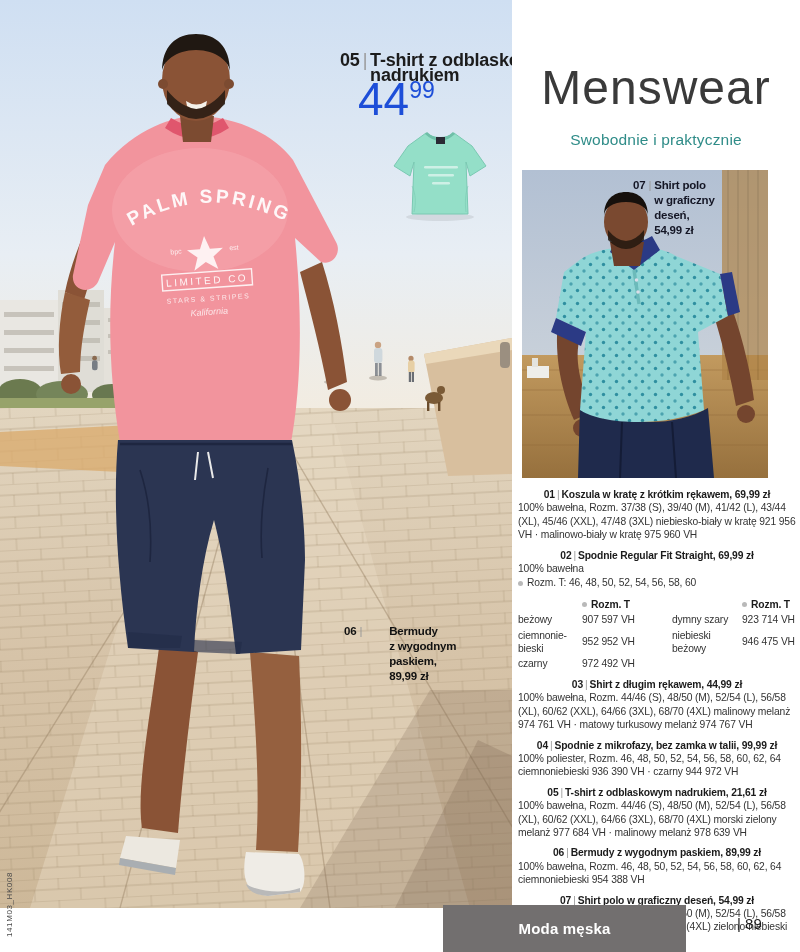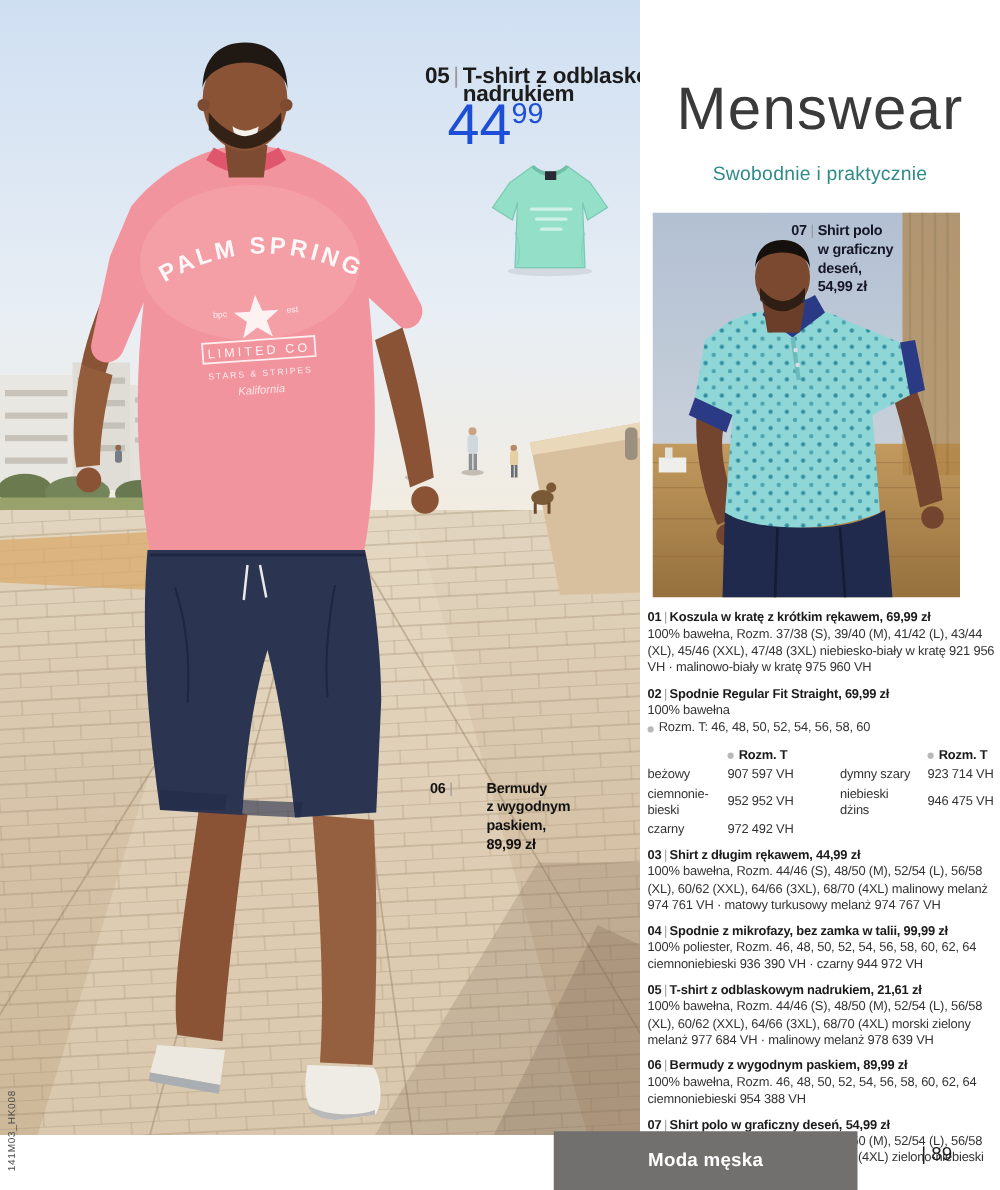--- a/index.html
+++ b/index.html
@@ -26,21 +26,21 @@
             font-size:48px;line-height:52px;color:#3a3a3a;letter-spacing:1px;}
   .mw-sub{position:absolute;left:0;top:131px;width:288px;text-align:center;font-size:15.5px;
           color:#2f8c88;letter-spacing:.2px;}
   .photo-polo{position:absolute;left:10px;top:170px;width:246px;height:308px;}
   .ov07{position:absolute;left:111px;top:8px;display:flex;font-size:11.5px;line-height:15px;
         font-weight:700;color:#141625;letter-spacing:-0.2px;}
   
   .products{position:absolute;left:6px;top:488px;width:278px;font-size:10.3px;line-height:13.4px;
             letter-spacing:-0.15px;color:#333;}
   .prod{margin-bottom:7px;}
-  .p-title{font-weight:700;color:#1b1b1b;}
+  .p-title{font-weight:700;color:#1b1b1b;text-align:center;}
   .p-sep{color:#9a9a9a;font-weight:400;margin:0 2px;}
   .p-sizes{margin-top:1px;display:flex;align-items:center;}
   .dot{display:inline-block;width:5px;height:5px;border-radius:50%;background:#b9b9b9;margin-right:4px;flex:0 0 auto;}
   .size-table{display:grid;grid-template-columns:58px 84px 64px 64px;column-gap:6px;row-gap:2px;
               align-items:center;margin:8px 0 2px 0;}
   .st-head{font-weight:700;display:flex;align-items:center;color:#1b1b1b;}
   
   .footer-bar{position:absolute;left:443px;top:905px;width:243px;height:47px;background:#726f6f;
               display:flex;align-items:center;justify-content:center;}
   .footer-bar span{color:#fff;font-weight:700;font-size:15px;letter-spacing:.2px;}
@@ -341,21 +341,21 @@
               <span>Rozm. T</span>
             </span>
 
           <span>beżowy</span>
           <span>907 597 VH</span>
           <span>dymny szary</span>
           <span>923 714 VH</span>
 
           <span>ciemnonie-bieski</span>
           <span>952 952 VH</span>
-          <span>niebieski dżins</span>
+          <span>niebieski beżowy</span>
           <span>946 475 VH</span>
 
           <span>czarny</span>
           <span>972 492 VH</span>
           <span></span>
             <span></span>
         </div>
       </div>
 
       <div class="prod">

